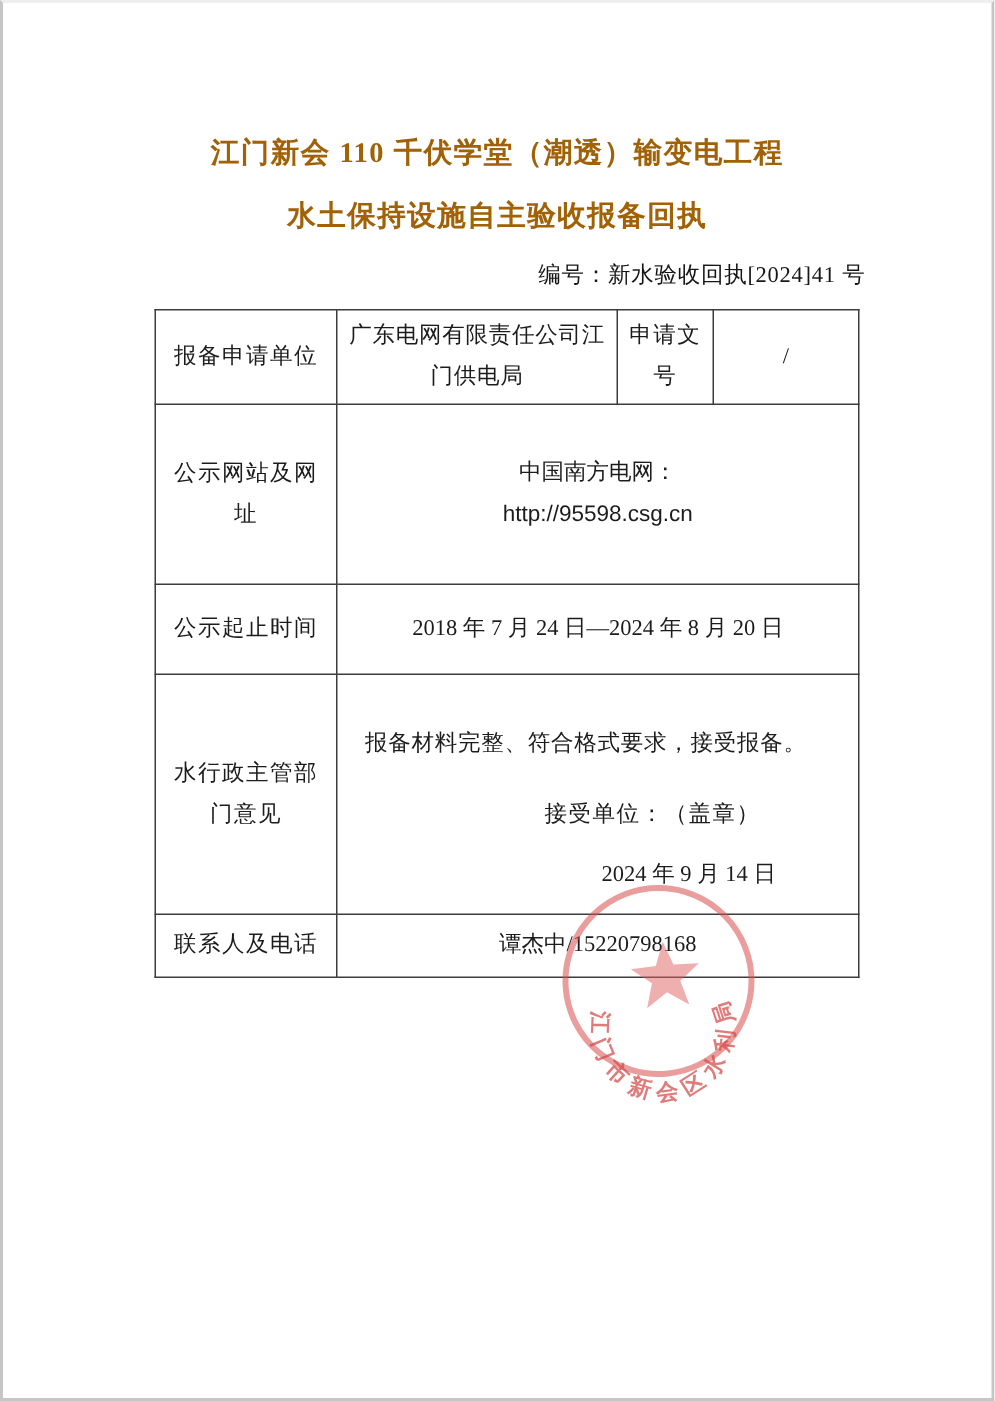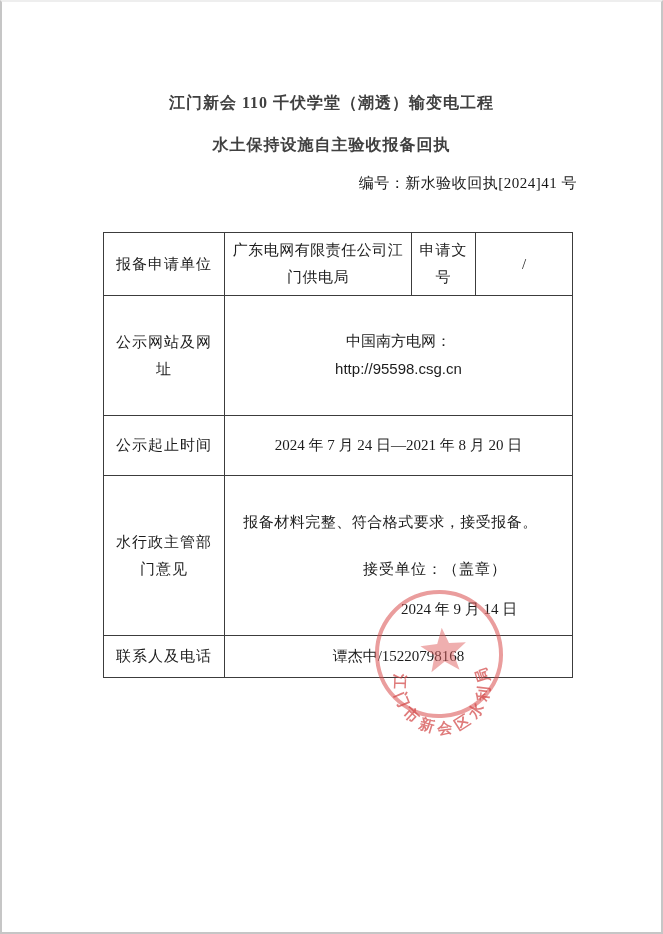--- a/index.html
+++ b/index.html
@@ -10,38 +10,38 @@
     background:#ffffff;
     border:2px solid #c6c6c6;
     border-top-color:#eeeeee;
     font-family:"Liberation Serif","DejaVu Serif",serif;
     color:#1c1c1c;
     overflow:hidden;
   }
   .title{
     margin:0;
     text-align:center;
-    font-size:16px;
+    font-size:19px;
     font-weight:bold;
     letter-spacing:1px;
     line-height:30px;
-    color:#404040;
+    color:#a16207;
   }
   .title-1{margin-top:86px;}
   .title-2{margin-top:12px;}
   .doc-number{
     margin-top:14px;
     text-align:right;
     padding-right:84px;
     font-size:15px;
     letter-spacing:0.5px;
     color:#161616;
   }
   table.form{
-    margin:39px 0 0 101px;
+    margin:13px 0 0 101px;
     border-collapse:collapse;
     table-layout:fixed;
     width:469px;
   }
   table.form td{
     border:1.5px solid #3c3c3c;
     padding:4px 6px;
     text-align:center;
     vertical-align:middle;
     font-size:15px;
@@ -100,21 +100,21 @@
     </tr>
     <tr style="height:120px">
       <td class="lbl">公示网站及网址</td>
       <td class="website-cell" colspan="3">
         <span>中国南方电网：</span><br>
         <span class="sans">http://95598.csg.cn</span>
       </td>
     </tr>
     <tr style="height:60px">
       <td class="lbl">公示起止时间</td>
-      <td colspan="3">2024 年 7 月 24 日—2021 年 8 月 20 日</td>
+      <td colspan="3">2018 年 7 月 24 日—2024 年 8 月 20 日</td>
     </tr>
     <tr style="height:160px">
       <td class="lbl">水行政主管部门意见</td>
       <td colspan="3" class="opinion-cell">
         <div class="opinion-line1">报备材料完整、符合格式要求，接受报备。</div>
         <div class="opinion-line2">接受单位：（盖章）</div>
         <div class="opinion-line3">2024 年 9 月 14 日</div>
       </td>
     </tr>
     <tr style="height:42px">

